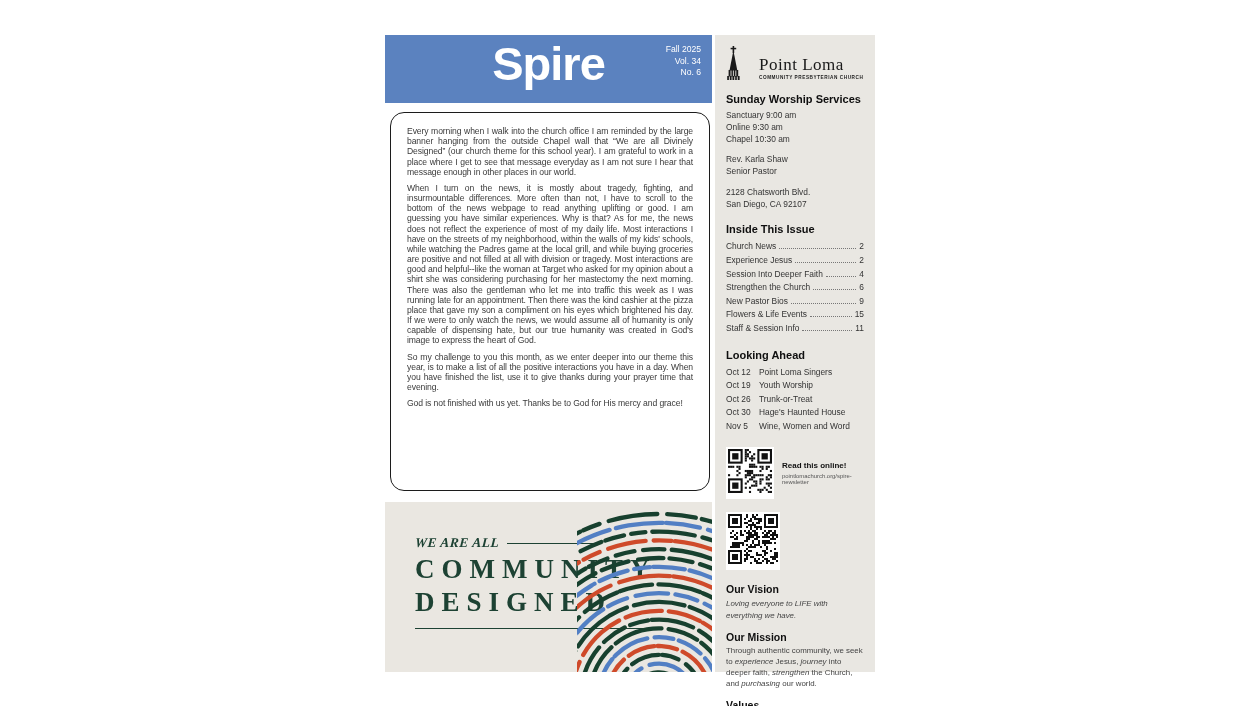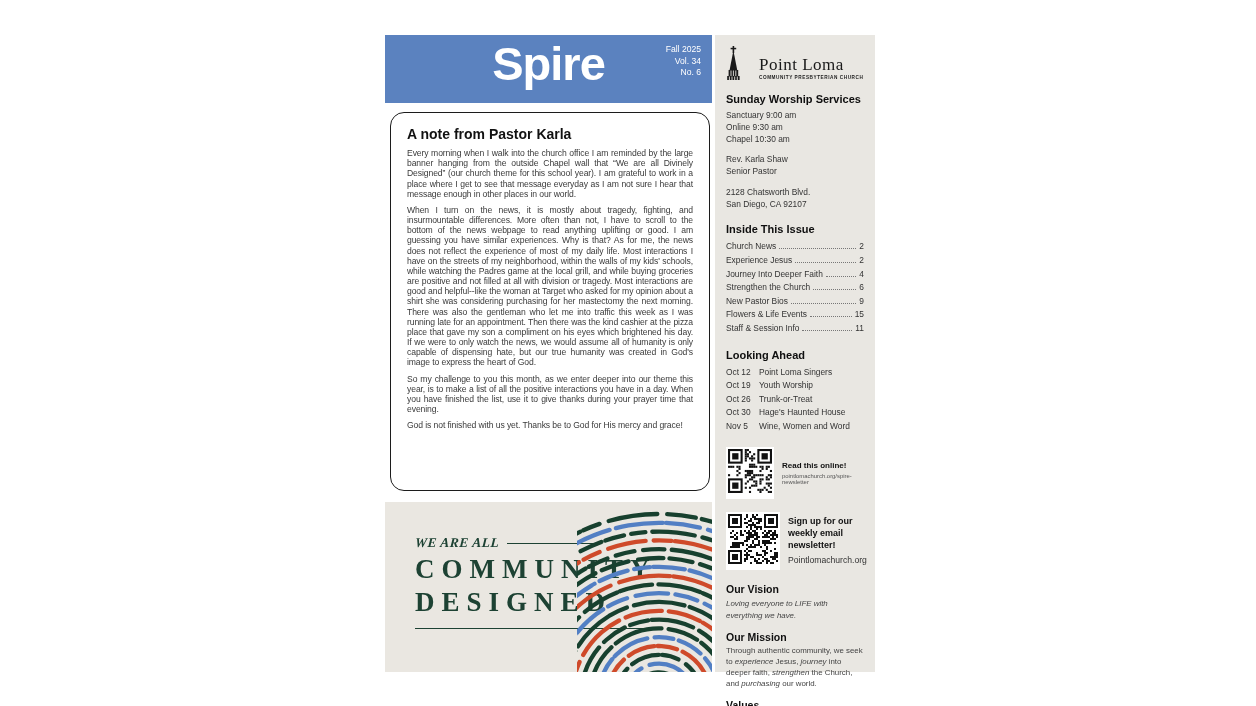--- a/index.html
+++ b/index.html
@@ -69,21 +69,20 @@
   <div class="masthead">
     <div class="masthead-title">Spire</div>
     <div class="issue" id="issue-lines">
         <div>Fall 2025</div>
         <div>Vol. 34</div>
         <div>No. 6</div>
       </div>
   </div>
 
   <div class="note-box">
-    <h2 class="note-title">A note from Pastor Karla</h2>
     <div id="note-paragraphs">
         <p>Every morning when I walk into the church office I am reminded by the large banner hanging from the outside Chapel wall that “We are all Divinely Designed” (our church theme for this school year). I am grateful to work in a place where I get to see that message everyday as I am not sure I hear that message enough in other places in our world.</p>
         <p>When I turn on the news, it is mostly about tragedy, fighting, and insurmountable differences. More often than not, I have to scroll to the bottom of the news webpage to read anything uplifting or good. I am guessing you have similar experiences. Why is that? As for me, the news does not reflect the experience of most of my daily life. Most interactions I have on the streets of my neighborhood, within the walls of my kids' schools, while watching the Padres game at the local grill, and while buying groceries are positive and not filled at all with division or tragedy. Most interactions are good and helpful--like the woman at Target who asked for my opinion about a shirt she was considering purchasing for her mastectomy the next morning. There was also the gentleman who let me into traffic this week as I was running late for an appointment. Then there was the kind cashier at the pizza place that gave my son a compliment on his eyes which brightened his day. If we were to only watch the news, we would assume all of humanity is only capable of dispensing hate, but our true humanity was created in God's image to express the heart of God.</p>
         <p>So my challenge to you this month, as we enter deeper into our theme this year, is to make a list of all the positive interactions you have in a day. When you have finished the list, use it to give thanks during your prayer time that evening.</p>
         <p>God is not finished with us yet. Thanks be to God for His mercy and grace!</p>
       </div>
   </div>
 
   <div class="graphic">
     <div class="graphic-text">
@@ -169,21 +168,21 @@
           <span class="toc-label">Church News</span>
           <span class="toc-leader"></span>
           <span class="toc-page">2</span>
         </div>
         <div class="toc-row">
           <span class="toc-label">Experience Jesus</span>
           <span class="toc-leader"></span>
           <span class="toc-page">2</span>
         </div>
         <div class="toc-row">
-          <span class="toc-label">Journey Into Deeper Faith</span>
+          <span class="toc-label">Session Into Deeper Faith</span>
           <span class="toc-leader"></span>
           <span class="toc-page">4</span>
         </div>
         <div class="toc-row">
           <span class="toc-label">Strengthen the Church</span>
           <span class="toc-leader"></span>
           <span class="toc-page">6</span>
         </div>
         <div class="toc-row">
           <span class="toc-label">New Pastor Bios</span>
@@ -543,24 +542,20 @@
             <rect x="2" y="2" width="10" height="10" fill="#fff"></rect>
             <rect x="4" y="4" width="6" height="6" fill="#111"></rect>
             <rect x="36" y="0" width="14" height="14" fill="#111"></rect>
             <rect x="38" y="2" width="10" height="10" fill="#fff"></rect>
             <rect x="40" y="4" width="6" height="6" fill="#111"></rect>
             <rect x="0" y="36" width="14" height="14" fill="#111"></rect>
             <rect x="2" y="38" width="10" height="10" fill="#fff"></rect>
             <rect x="4" y="40" width="6" height="6" fill="#111"></rect>
           </svg>
       </div>
-      <div>
-        <div class="qr-bold2">Sign up for our weekly email newsletter!</div>
-        <div class="qr-url">Pointlomachurch.org</div>
-      </div>
     </div>
 
     <h4 class="sb-h4" style="margin-top:13px">Our Vision</h4>
     <div class="vision-text">Loving everyone to LIFE with everything we have.</div>
 
     <h4 class="sb-h4">Our Mission</h4>
     <div class="mission-text" id="mission"><span>Through authentic community, we seek to </span><em>experience</em><span> Jesus, </span><em>journey</em><span> into deeper faith, </span><em>strengthen</em><span> the Church, and </span><em>purchasing</em><span> our world.</span></div>
 
     <h4 class="sb-h4">Values</h4>
 

